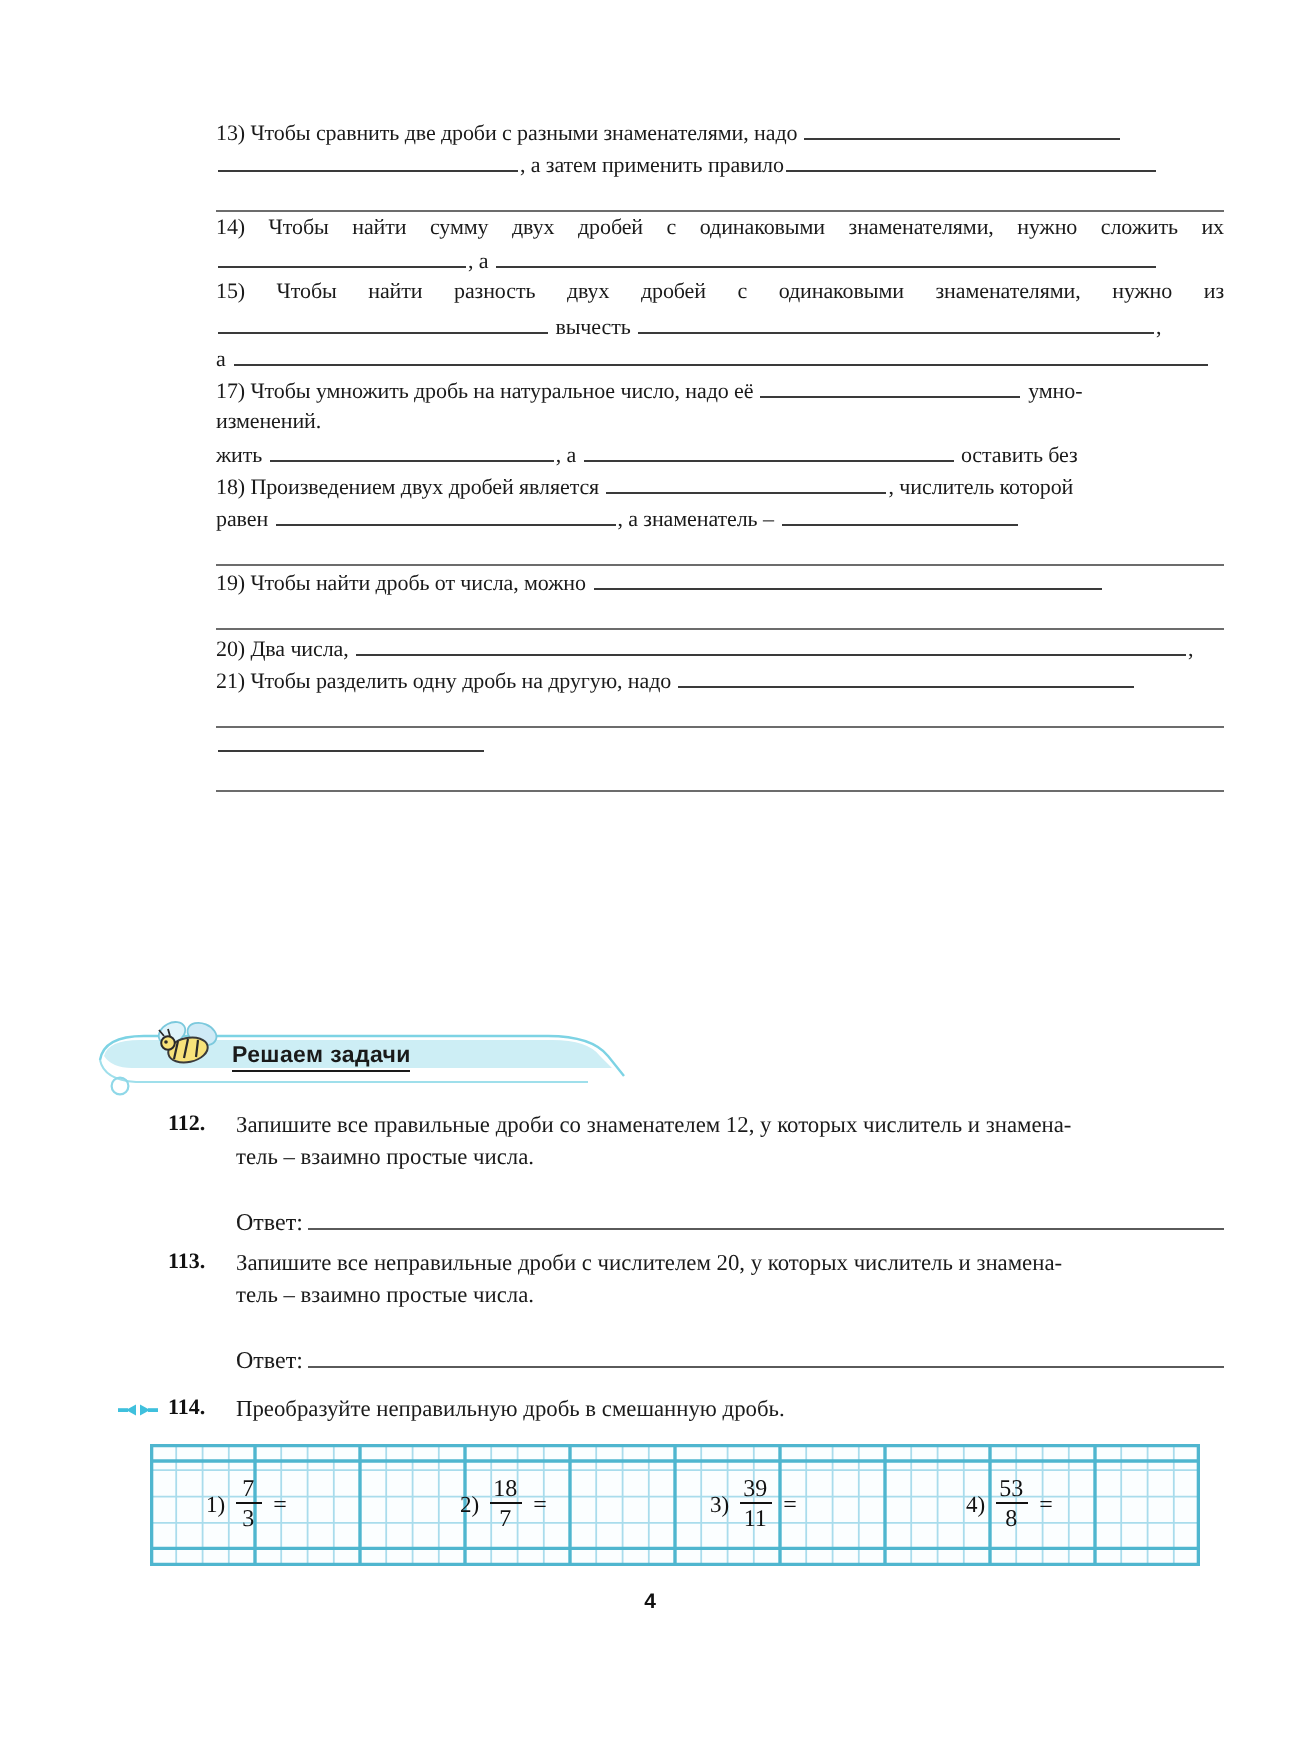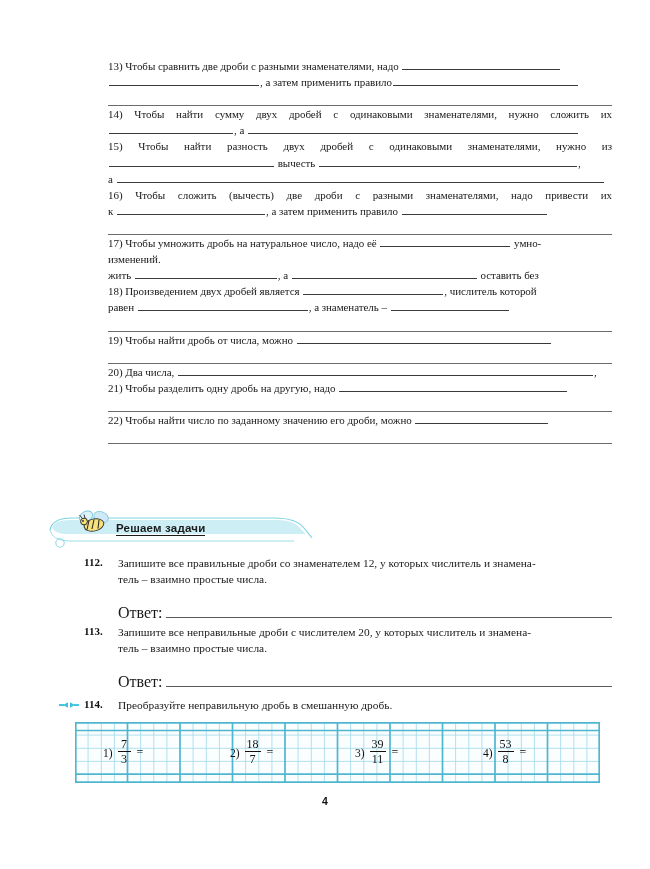--- a/index.html
+++ b/index.html
@@ -114,21 +114,21 @@
   }
   .ex-body p {
     margin: 0;
     text-align: justify;
   }
   .ex-body p.two-line { text-align-last: left; }
 
   .answer-row {
     margin-left: 34px;
     margin-top: 17px;
-    font-size: 16px;
+    font-size: 12px;
     display: flex;
     align-items: baseline;
     white-space: nowrap;
   }
   .answer-label { margin-right: 3px; }
   .answer-rule {
     flex: 1 1 auto;
     border-bottom: 1px solid #5a5a5a;
     height: 10px;
   }
@@ -237,83 +237,72 @@
         <span class="q-text">15) Чтобы найти разность двух дробей с одинаковыми знаменателями, нужно из</span>
       </div>
       <div class="q-line">
         <span class="rule" style="width:165px"></span><span class="q-text"> вычесть </span><span class="rule" style="width:258px"></span><span class="q-text">,</span>
       </div>
       <div class="q-line">
         <span class="q-text">а </span><span class="rule" style="width:487px"></span>
       </div>
     </div>
 
-    <div class="q-item">
-      <div class="q-line justify">
-        <span class="q-text">16) Чтобы сложить (вычесть) две дроби с разными знаменателями, надо привести их</span>
-      </div>
-      <div class="q-line">
-        <span class="q-text">к </span><span class="rule" style="width:148px"></span><span class="q-text">, а затем применить правило </span><span class="rule" style="width:145px"></span>
+
+    <div class="q-item">
+      <div class="q-line">
+        <span class="q-text">17) Чтобы умножить дробь на натуральное число, надо её </span><span class="rule" style="width:130px"></span><span class="q-text"> умно-</span>
+      </div>
+      <div class="q-line">
+        <span class="q-text">изменений.</span>
+      </div>
+      <div class="q-line">
+        <span class="q-text">жить </span><span class="rule" style="width:142px"></span><span class="q-text">, а </span><span class="rule" style="width:185px"></span><span class="q-text"> оставить без</span>
+      </div>
+    </div>
+
+    <div class="q-item">
+      <div class="q-line">
+        <span class="q-text">18) Произведением двух дробей является </span><span class="rule" style="width:140px"></span><span class="q-text">, числитель которой</span>
+      </div>
+      <div class="q-line">
+        <span class="q-text">равен </span><span class="rule" style="width:170px"></span><span class="q-text">, а знаменатель – </span><span class="rule" style="width:118px"></span>
       </div>
       <div class="q-line">
         <span class="rule-full"></span>
       </div>
     </div>
 
     <div class="q-item">
       <div class="q-line">
-        <span class="q-text">17) Чтобы умножить дробь на натуральное число, надо её </span><span class="rule" style="width:130px"></span><span class="q-text"> умно-</span>
-      </div>
-      <div class="q-line">
-        <span class="q-text">изменений.</span>
-      </div>
-      <div class="q-line">
-        <span class="q-text">жить </span><span class="rule" style="width:142px"></span><span class="q-text">, а </span><span class="rule" style="width:185px"></span><span class="q-text"> оставить без</span>
-      </div>
-    </div>
-
-    <div class="q-item">
-      <div class="q-line">
-        <span class="q-text">18) Произведением двух дробей является </span><span class="rule" style="width:140px"></span><span class="q-text">, числитель которой</span>
-      </div>
-      <div class="q-line">
-        <span class="q-text">равен </span><span class="rule" style="width:170px"></span><span class="q-text">, а знаменатель – </span><span class="rule" style="width:118px"></span>
+        <span class="q-text">19) Чтобы найти дробь от числа, можно </span><span class="rule" style="width:254px"></span>
       </div>
       <div class="q-line">
         <span class="rule-full"></span>
       </div>
     </div>
 
     <div class="q-item">
       <div class="q-line">
-        <span class="q-text">19) Чтобы найти дробь от числа, можно </span><span class="rule" style="width:254px"></span>
+        <span class="q-text">20) Два числа, </span><span class="rule" style="width:415px"></span><span class="q-text">,</span>
+      </div>
+    </div>
+
+    <div class="q-item">
+      <div class="q-line">
+        <span class="q-text">21) Чтобы разделить одну дробь на другую, надо </span><span class="rule" style="width:228px"></span>
       </div>
       <div class="q-line">
         <span class="rule-full"></span>
       </div>
     </div>
 
     <div class="q-item">
       <div class="q-line">
-        <span class="q-text">20) Два числа, </span><span class="rule" style="width:415px"></span><span class="q-text">,</span>
-      </div>
-    </div>
-
-    <div class="q-item">
-      <div class="q-line">
-        <span class="q-text">21) Чтобы разделить одну дробь на другую, надо </span><span class="rule" style="width:228px"></span>
-      </div>
-      <div class="q-line">
-        <span class="rule-full"></span>
-      </div>
-    </div>
-
-    <div class="q-item">
-      <div class="q-line">
-        <span class="q-text">22) Чтобы найти число по заданному значению его дроби, можно </span><span class="rule" style="width:133px"></span>
+        <span class="rule" style="width:133px"></span>
       </div>
       <div class="q-line">
         <span class="rule-full"></span>
       </div>
     </div>
 
   </div>
 
   <div class="banner">
     <svg width="280" height="42" viewBox="0 0 280 42">

